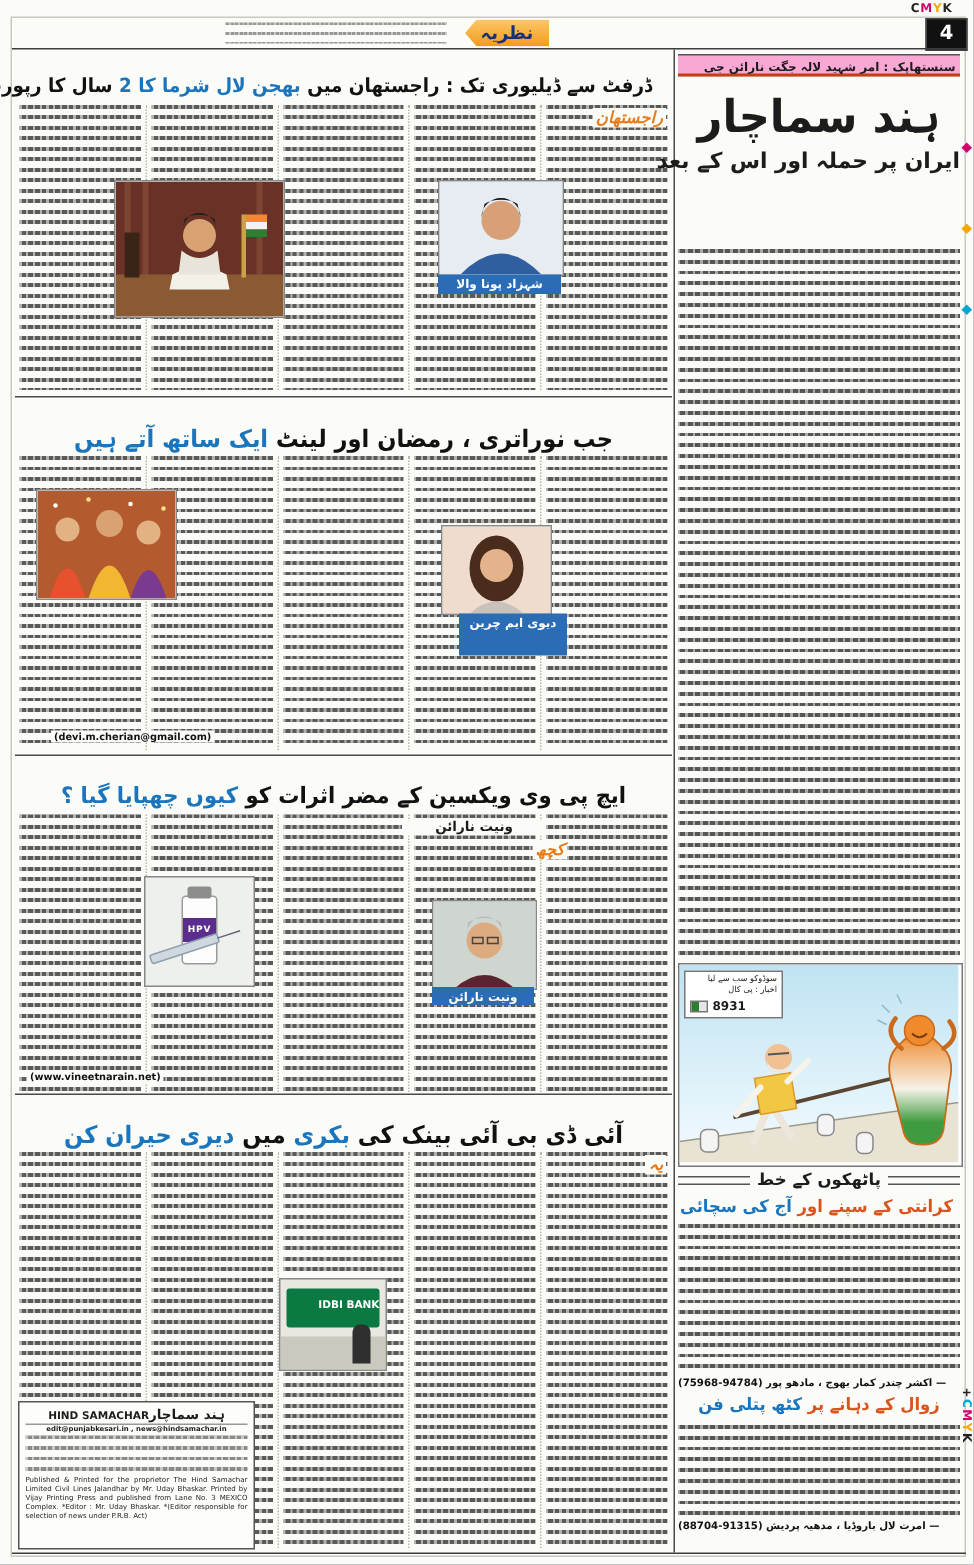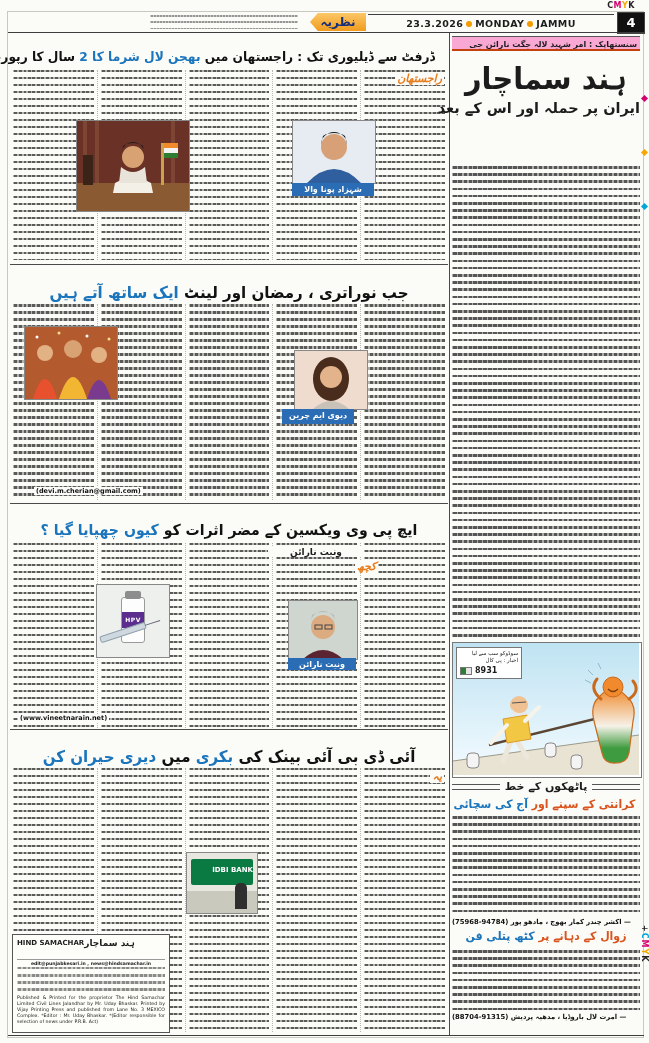--- a/index.html
+++ b/index.html
@@ -69,21 +69,21 @@
   .idbi .base{position:absolute;left:0;top:38px;width:100%;height:22px;background:#c9c9bd;}
   .idbi .person{position:absolute;left:48px;top:30px;width:12px;height:26px;background:#2f2f2f;border-radius:5px 5px 0 0;}
 
   
   .poembox{position:absolute;border:1px solid #777;background:#fdfdf9;padding:4px 5px;box-sizing:border-box;}
   .poem-title{color:#e87d1e;font:bold 7.5px/10px "DejaVu Sans",sans-serif;text-align:center;margin-bottom:3px;}
   .poem-line{height:2.6px;background:#333;opacity:.75;margin:4.2px auto;}
 
   
   .imprint{position:absolute;border:1px solid #555;background:#fdfdf9;padding:3px 4px;box-sizing:border-box;}
-  .imp-head{display:flex;justify-content:flex-start;align-items:center;border-bottom:1px solid #999;padding-bottom:11px;}
+  .imp-head{display:flex;justify-content:center;align-items:center;border-bottom:1px solid #999;padding-bottom:0;}
   .imp-en{font:bold 7px "DejaVu Sans",sans-serif;}
   .imp-ur{font:bold 9px "DejaVu Sans",sans-serif;}
   .imp-mail{font:bold 4.6px "DejaVu Sans",sans-serif;text-align:center;margin:1px 0;}
   .imp-fill{height:26px;}
   .imp-text{font:4.7px/1.25 "DejaVu Sans",sans-serif;text-align:justify;margin:2px 0 0 0;color:#222;}
 
   
   .rcol{left:452px;width:188px;position:absolute;}
   .founder{top:36px;height:15px;border-top:1px solid #555;border-bottom:2px solid #c2410c;background:#f9a8d4;
            font:bold 8px/15px "DejaVu Sans",sans-serif;padding:0 3px;box-sizing:border-box;}
@@ -125,27 +125,20 @@
   <div class="abs cmyk-top"><span class="c-k">C</span><span class="c-m">M</span><span class="c-y">Y</span><span class="c-k">K</span></div>
   <div class="abs cmyk-v"><span class="c-p">+</span><span class="c-c">C</span><span class="c-m">M</span><span class="c-y">Y</span><span class="c-k">K</span></div>
   <div class="abs reg" style="right:2px;top:96px;background:#d4006e"></div>
   <div class="abs reg" style="right:2px;top:150px;background:#f7a800"></div>
   <div class="abs reg" style="right:2px;top:204px;background:#00a6d8"></div>
 
   <div class="abs tab rtl">نظریہ</div>
   <div class="abs ministrip">
       <div class="minifill"></div>
     </div>
-  <div class="abs dateline">
-    <span>23.3.2026</span>
-    <span class="dot"></span>
-    <span>MONDAY</span>
-    <span class="dot"></span>
-    <span>JAMMU</span>
-  </div>
   <div class="abs pagenum">4</div>
   <div class="abs rule" style="left:8px;top:32px;width:636px;height:1px"></div>
   <div class="abs vdiv"></div>
 
   <section class="article" style="top:36px;height:228px">
     <h2 class="headline rtl" style="top:2px;font-size:13px"><span class="hl-k">ڈرفٹ سے ڈیلیوری تک : راجستھان میں </span><span class="hl-b">بھجن لال شرما کا 2</span><span class="hl-k"> سال کا رپورٹ کارڈ</span></h2>
     <div class="cols" style="top:34px;height:190px">
       <div class="col">
           <div class="fill"></div>
         </div>
@@ -230,21 +223,21 @@
     </div>
 
     <div class="img" style="left:284px;top:84px;width:72px;height:58px">
       <svg width="72" height="58" viewBox="0 0 72 58">
         <rect width="72" height="58" fill="#efdcce"></rect>
         <ellipse cx="36" cy="28" rx="18" ry="22" fill="#4a2c1c"></ellipse>
         <circle cx="36" cy="26" r="11" fill="#e3b38c"></circle>
         <path d="M18,58 q18,-16 36,0 Z" fill="#c9c2b8"></path>
       </svg>
     </div>
-    <div class="cap-bar rtl" style="left:272px;top:143px;width:72px;height:15px">دیوی ایم چرین</div>
+    <div class="cap-bar rtl" style="left:296px;top:143px;width:72px;height:28px">دیوی ایم چرین</div>
     <span class="tinylink" style="left:24px;top:221px">(devi.m.cherian@gmail.com)</span>
   </section>
   <div class="abs sep" style="top:503px"></div>
 
   <section class="article" style="top:505px;height:224px">
     <h2 class="headline rtl" style="top:4px;font-size:15px"><span class="hl-k">ایچ پی وی ویکسین کے مضر اثرات کو </span><span class="hl-b">کیوں چھپایا گیا ؟</span></h2>
     <div class="cols" style="top:38px;height:185px">
       <div class="col">
           <div class="fill"></div>
         </div>

